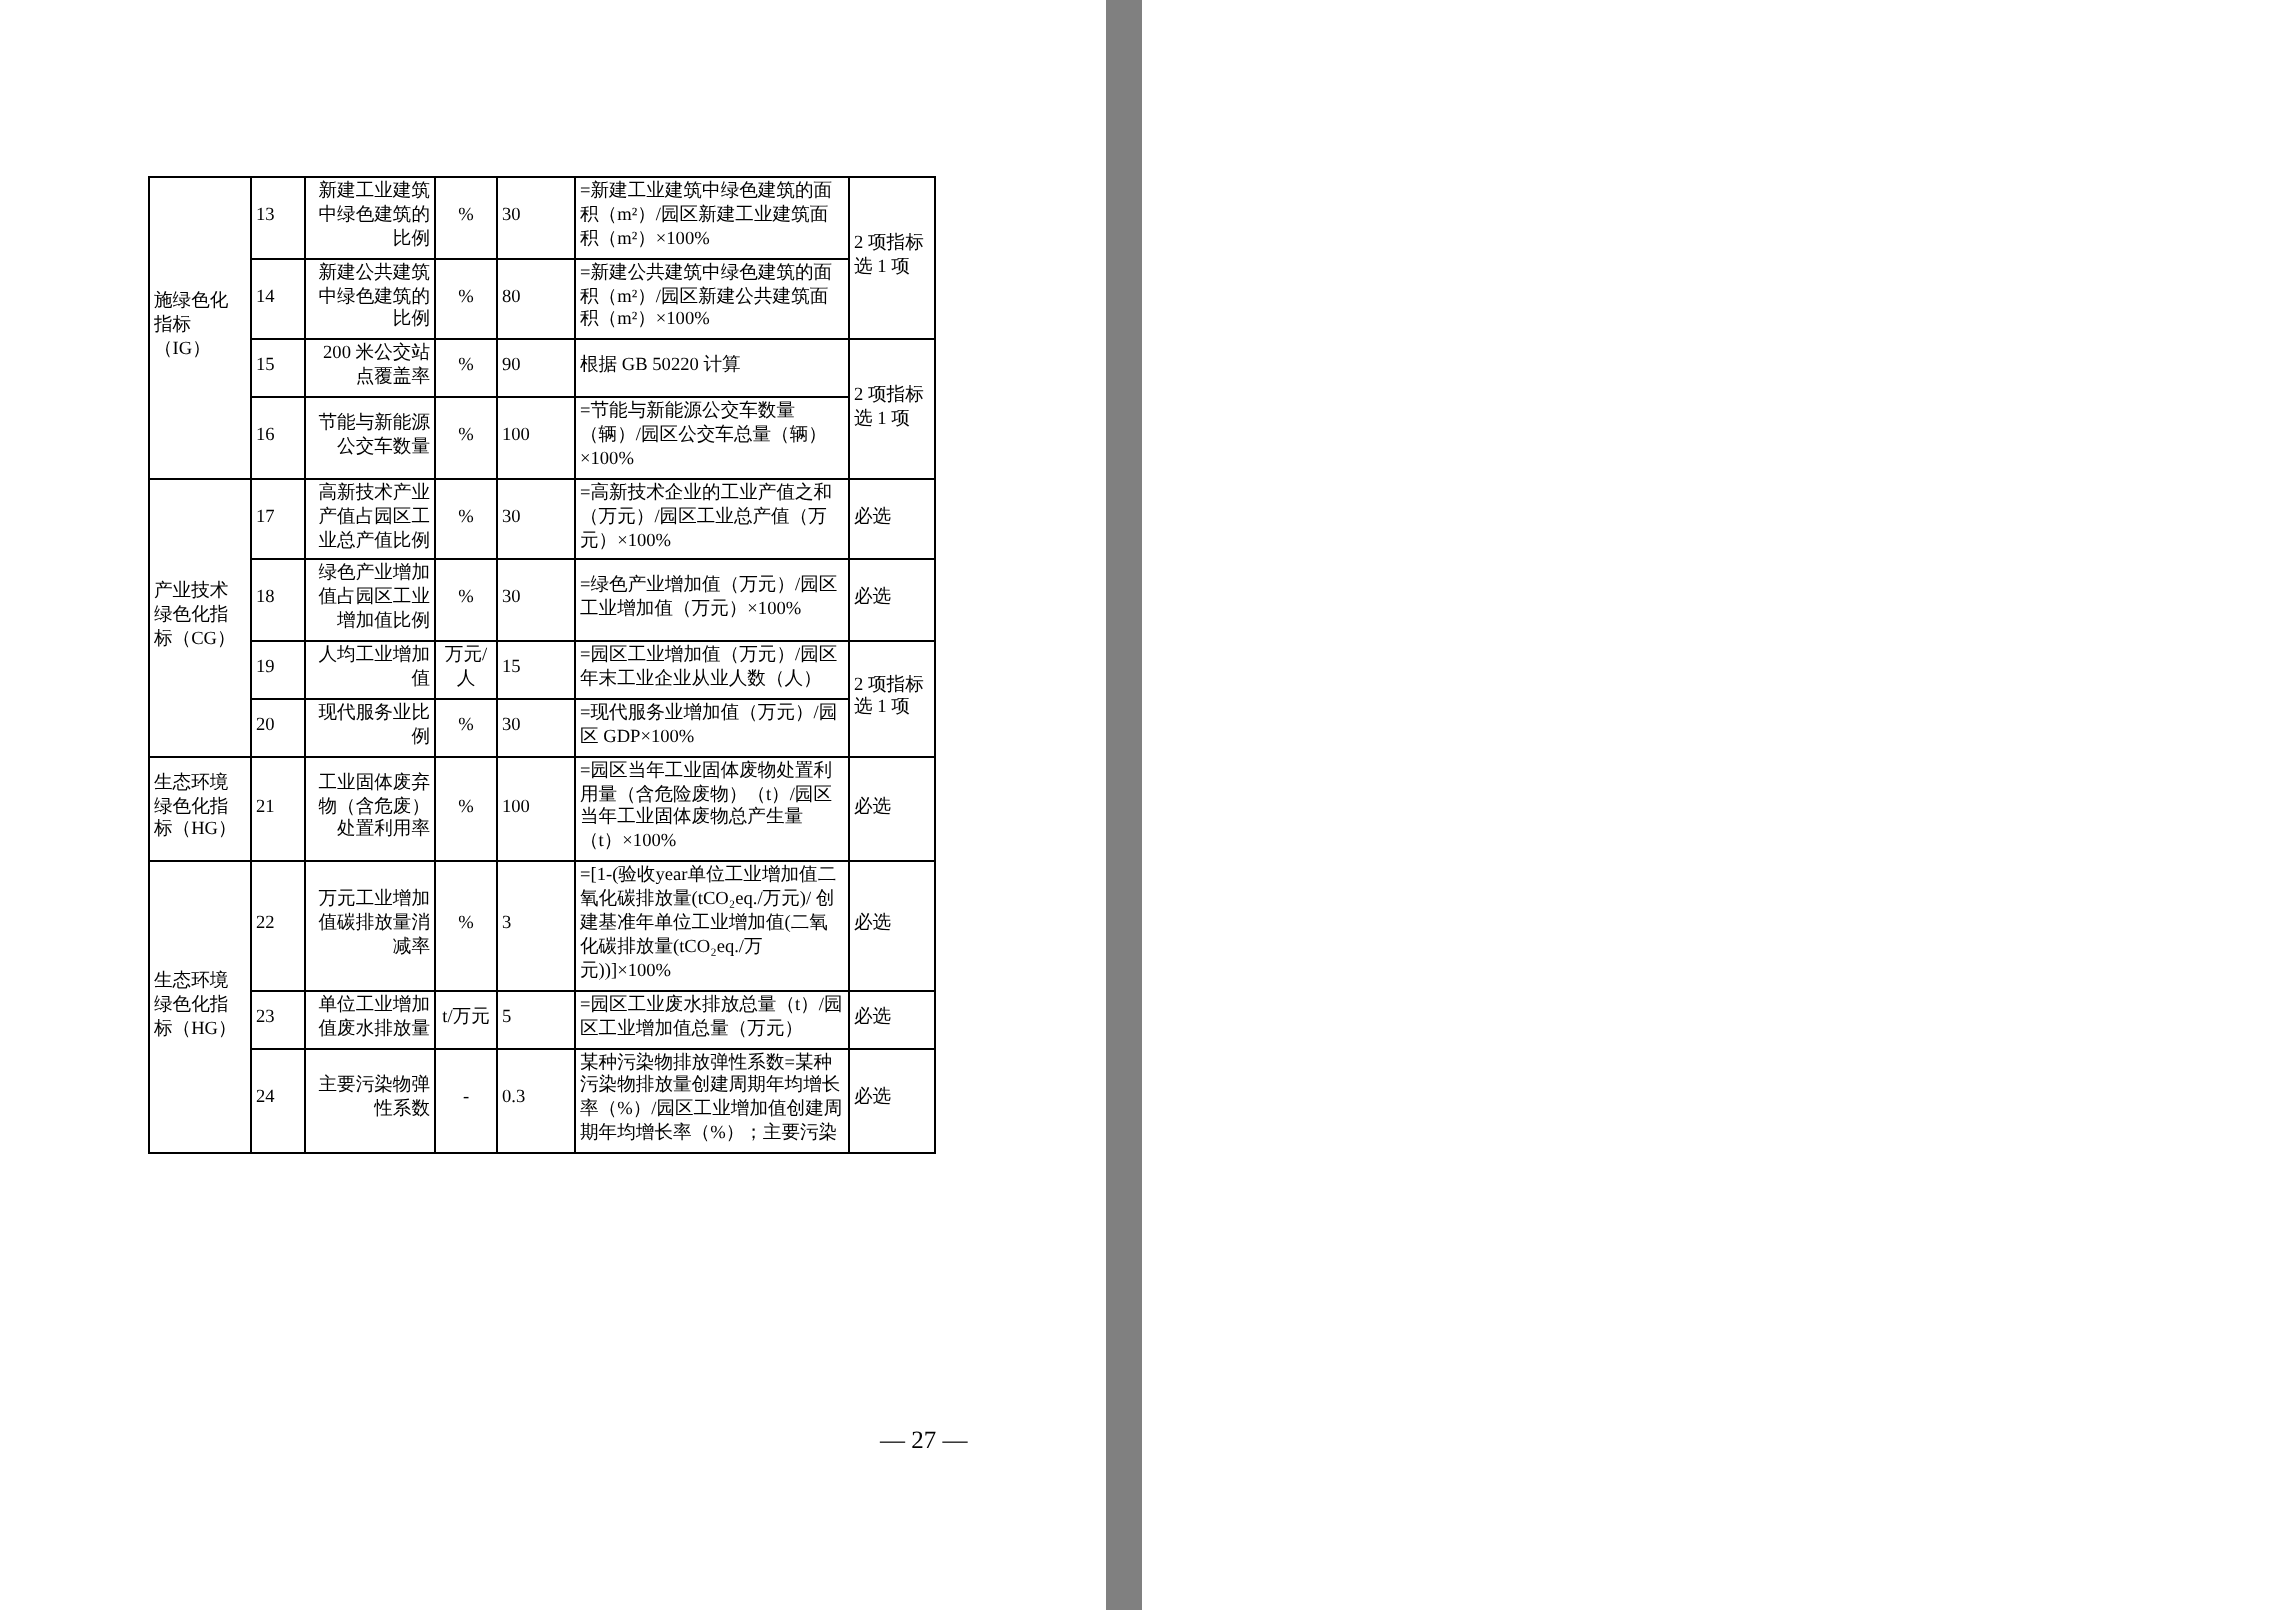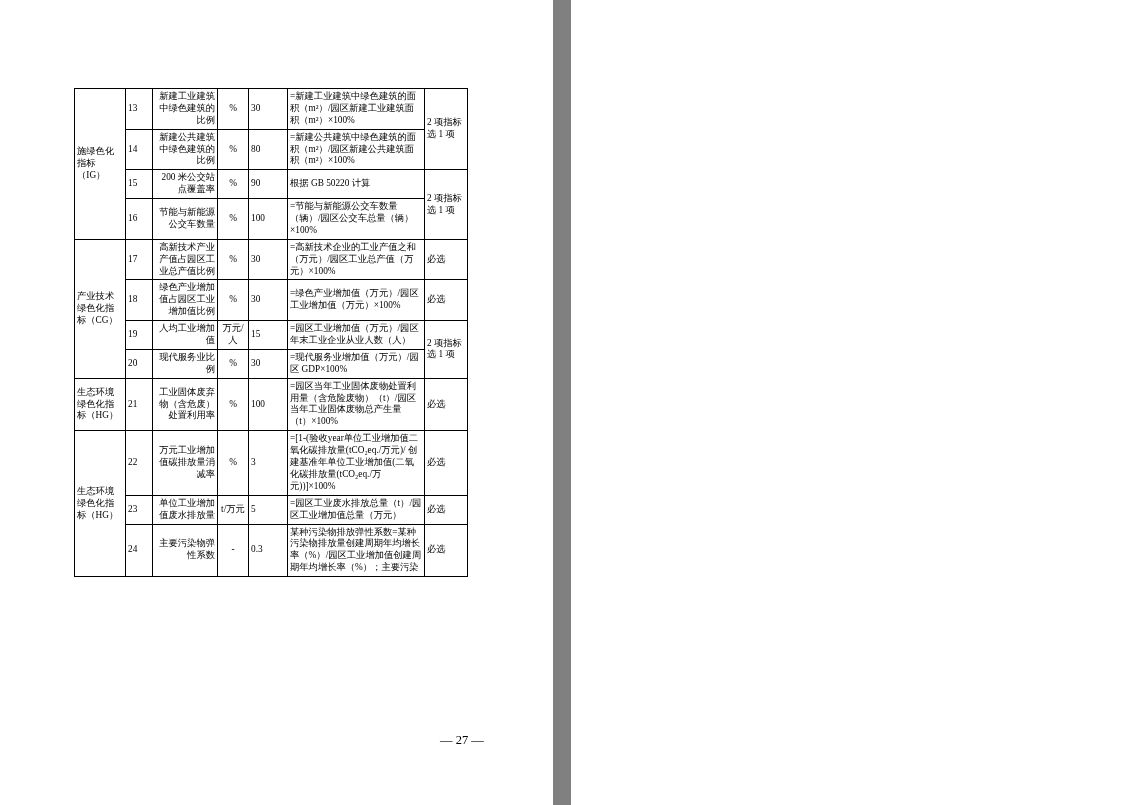--- a/index.html
+++ b/index.html
@@ -24,21 +24,21 @@
   .c-unit{width:26px;text-align:center;}
   .c-score{width:34px;text-align:left;margin-top:13px;}
   .c-calc{width:132px;text-align:left;}
   .c-req{width:38px;text-align:left;}
   .left-tbl{position:absolute;left:74px;top:88px;}
   .folio{
     position:absolute;
     font-size:12.5px;
     color:#000;
   }
-  .folio-left{left:440px;top:733px;}
+  .folio-left{left:440px;top:713px;}
 </style>
 </head>
 <body>
 
 <div class="viewport">
 
   <div class="page page-left">
     <div class="sheet">
 
       <table class="tbl left-tbl">

